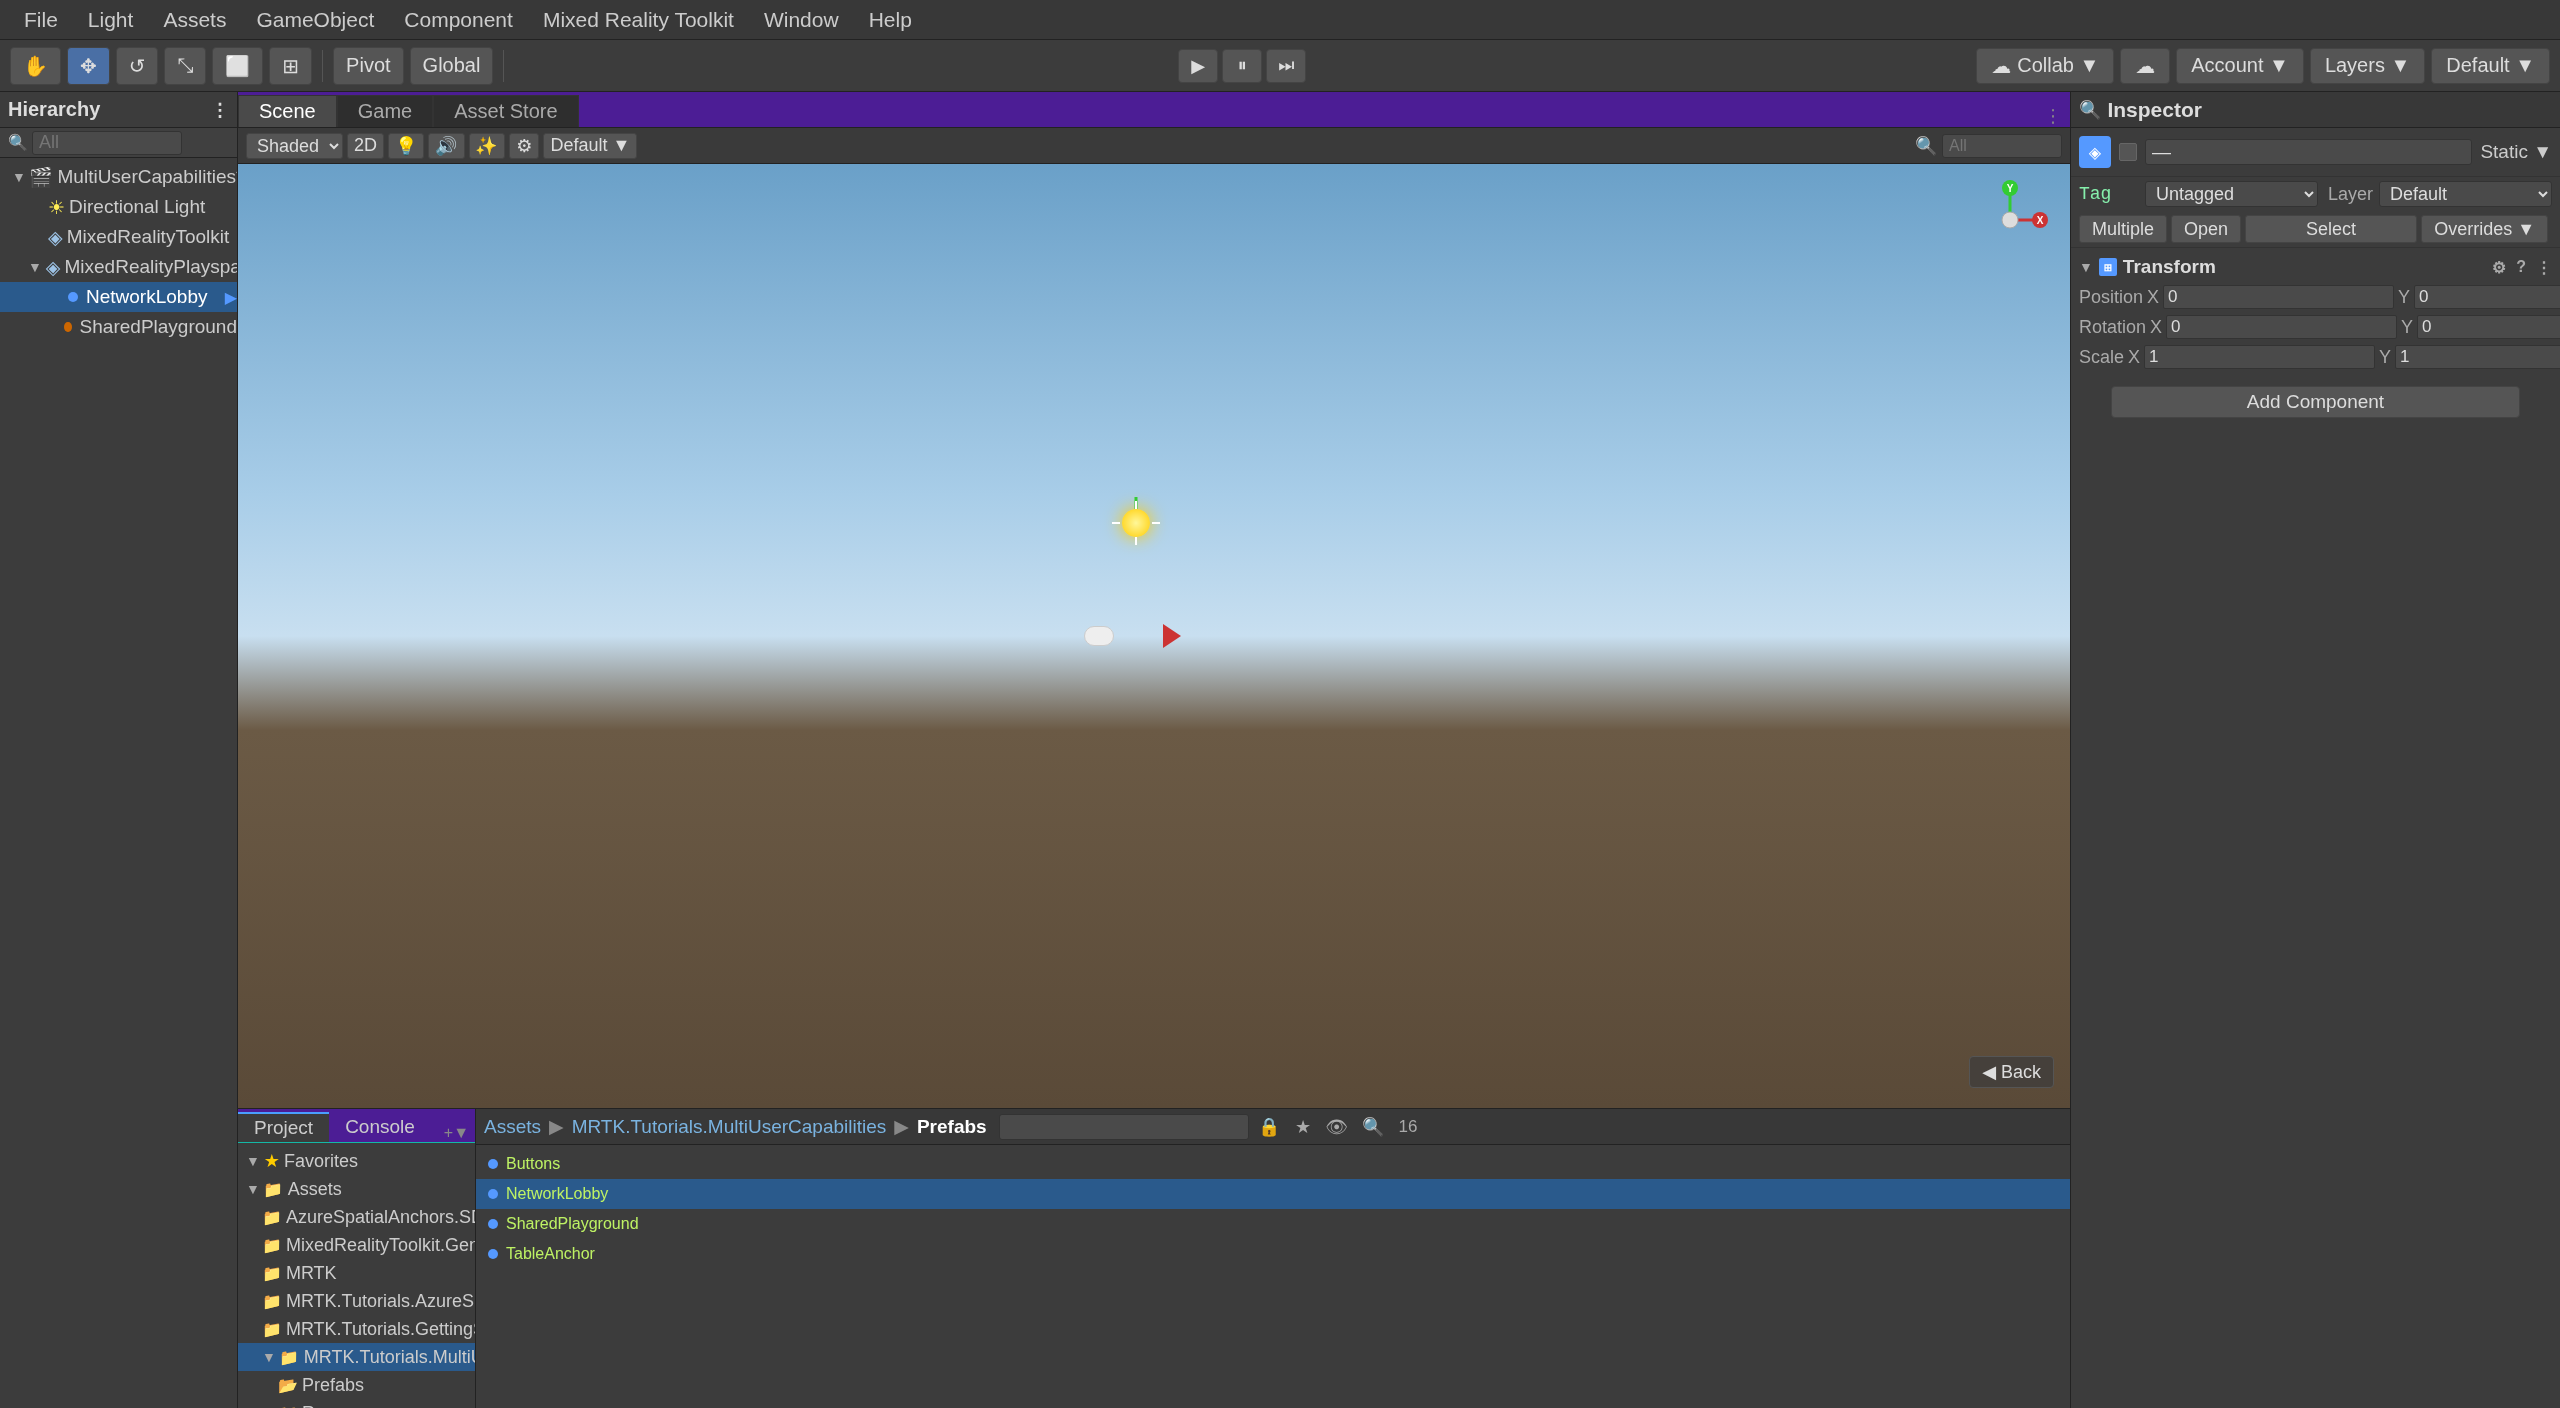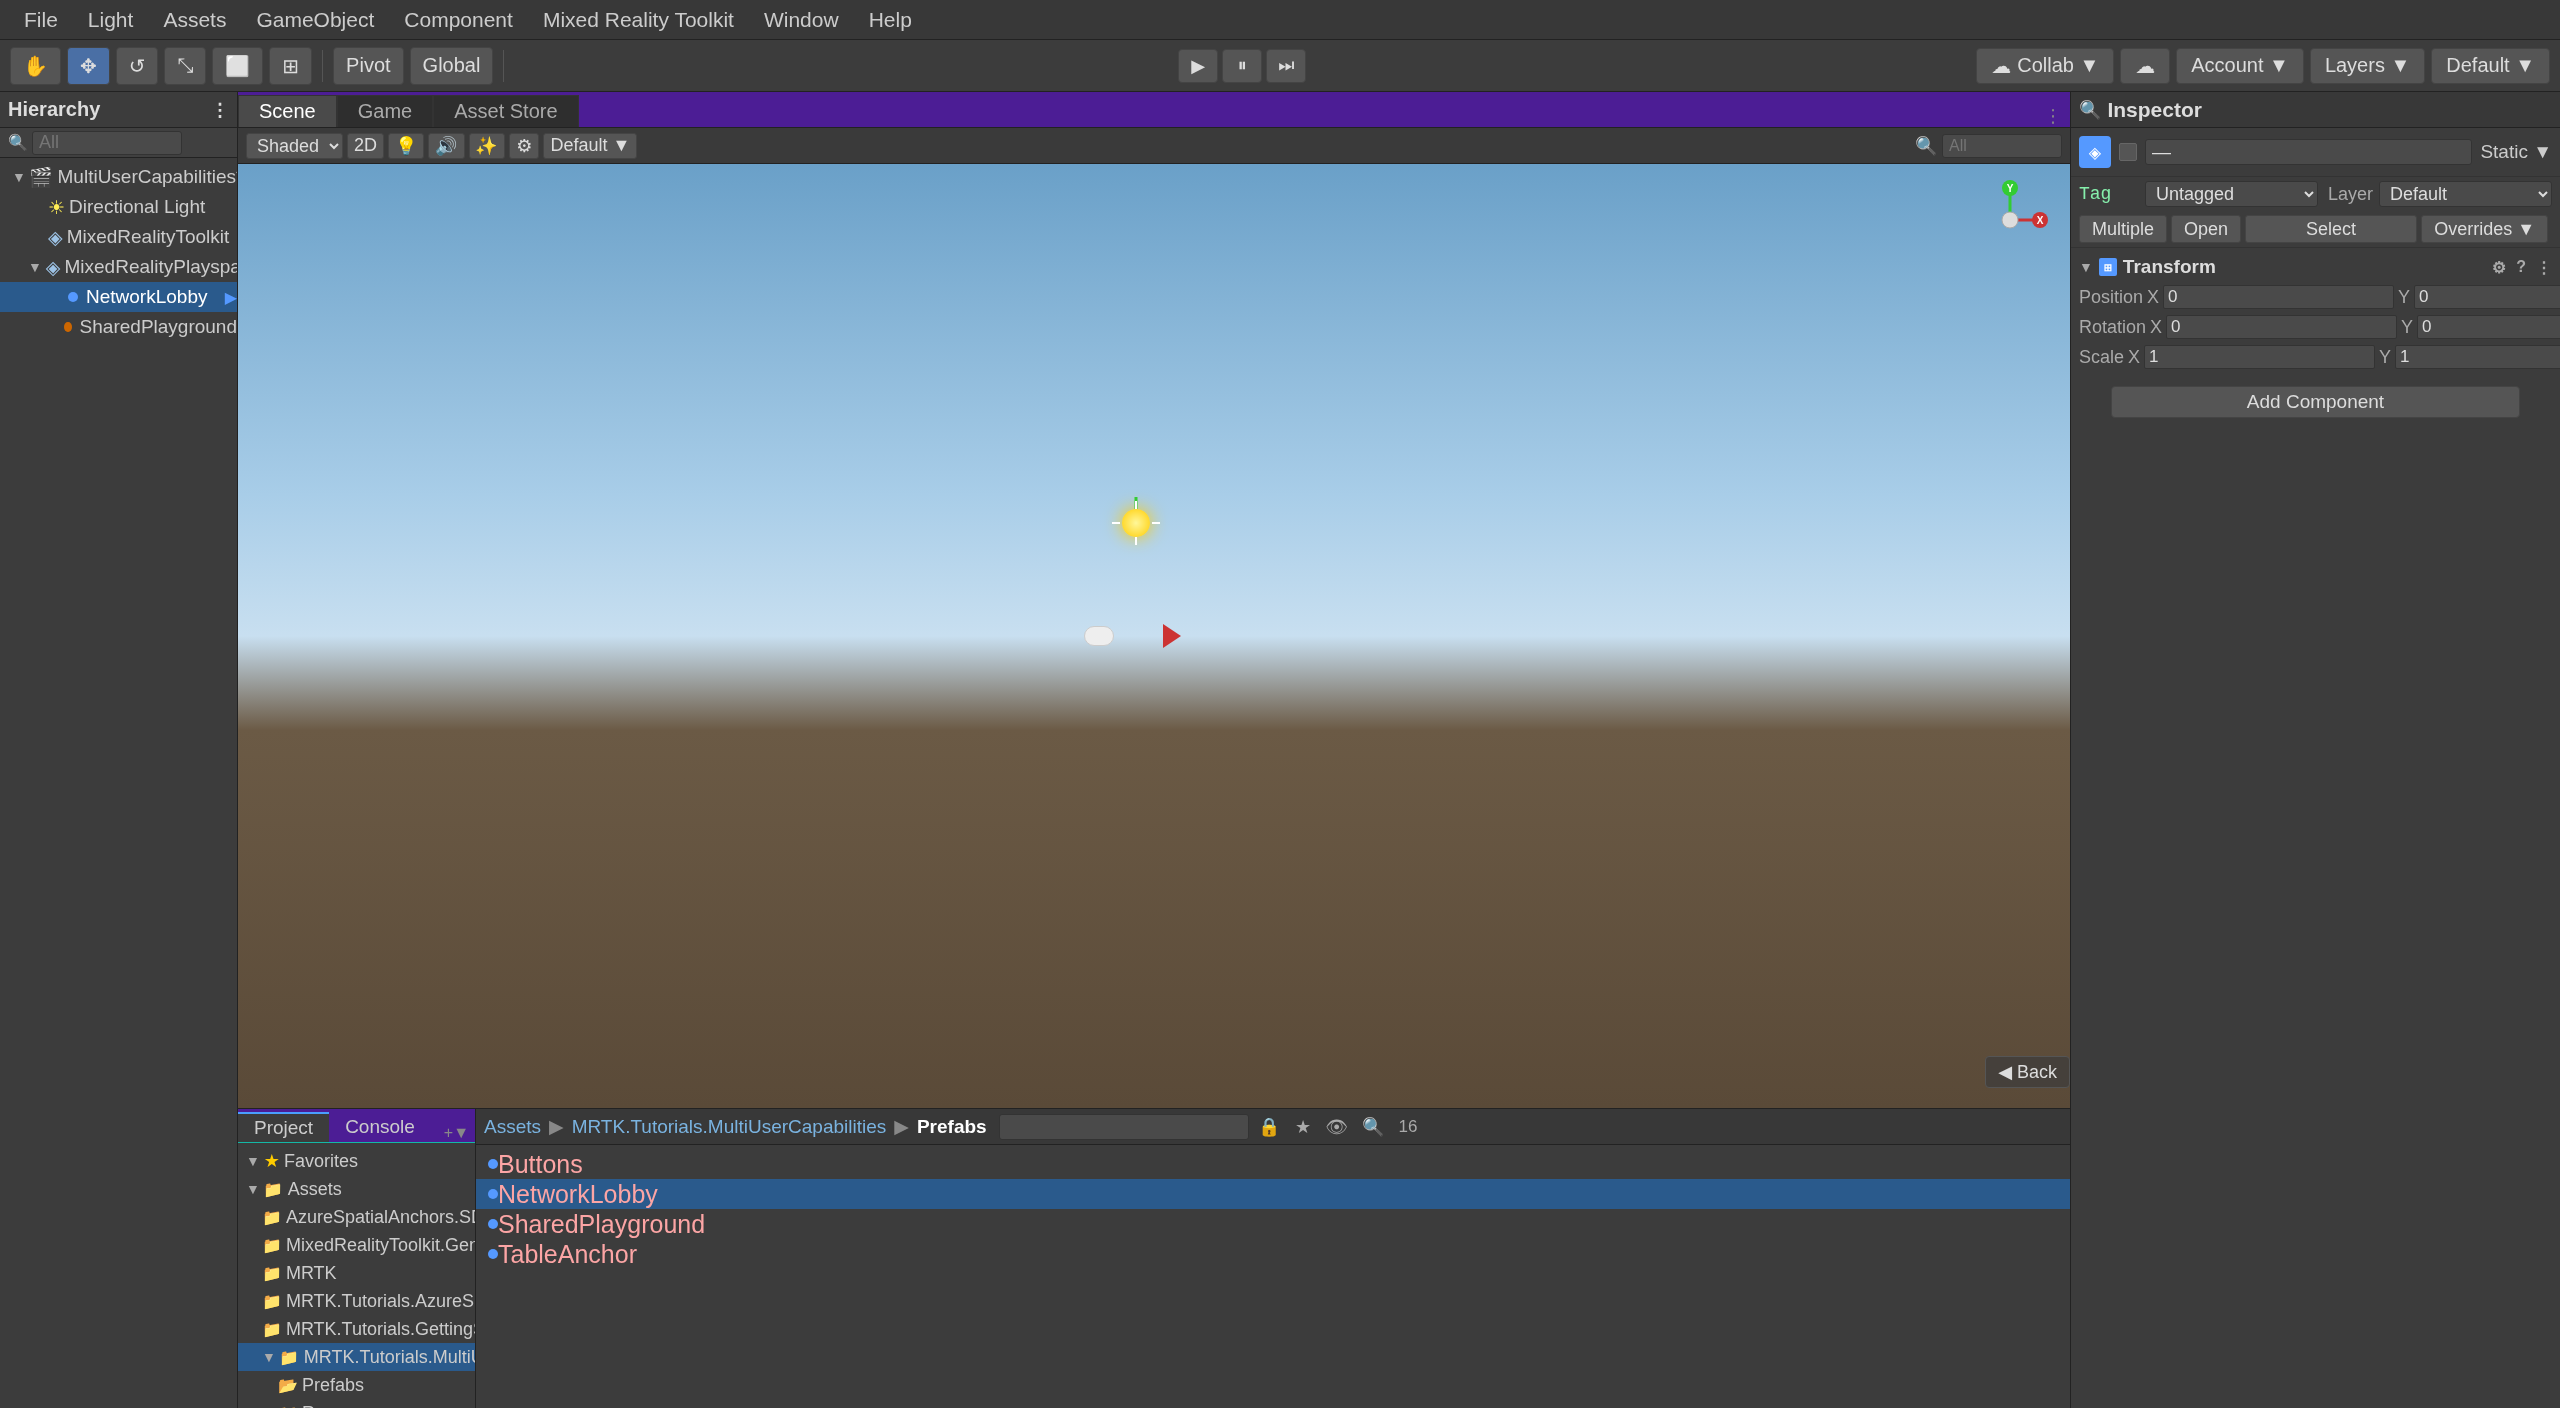--- a/index.html
+++ b/index.html
@@ -207,21 +207,21 @@
       overflow: hidden;
     }
     .scene-bg {
       width: 100%;
       height: 100%;
       background: linear-gradient(to bottom, #6aa0c8 0%, #a8cde8 35%, #c8dff0 50%, #6b5a45 60%, #5a4a38 100%);
     }
     .back-btn {
       position: absolute;
       bottom: 20px;
-      right: 0;
+      right: 16px;
       background: rgba(60,60,60,0.7);
       border: 1px solid #555;
       border-radius: 4px;
       color: #ddd;
       font-size: 18px;
       padding: 4px 12px;
       cursor: pointer;
     }
 
     
@@ -301,23 +301,24 @@
     .asset-list {
       flex: 1;
       overflow-y: auto;
       padding: 4px 0;
     }
     .asset-item {
       height: 30px;
       display: flex;
       align-items: center;
       padding: 0 12px;
-      font-size: 25px;
-      color: #fca5a5;
-      cursor: pointer;
+      font-size: 16px;
+      color: #bef264;
+      cursor: pointer;
+      gap: 8px;
     }
     .asset-item.selected { background: #2a5a8c; }
     .asset-dot-blue { width: 10px; height: 10px; border-radius: 50%; background: #5599ff; }
 
     
     .inspector-panel {
       width: 490px;
       background: #3c3c3c;
       border-left: 1px solid #222;
       display: flex;

